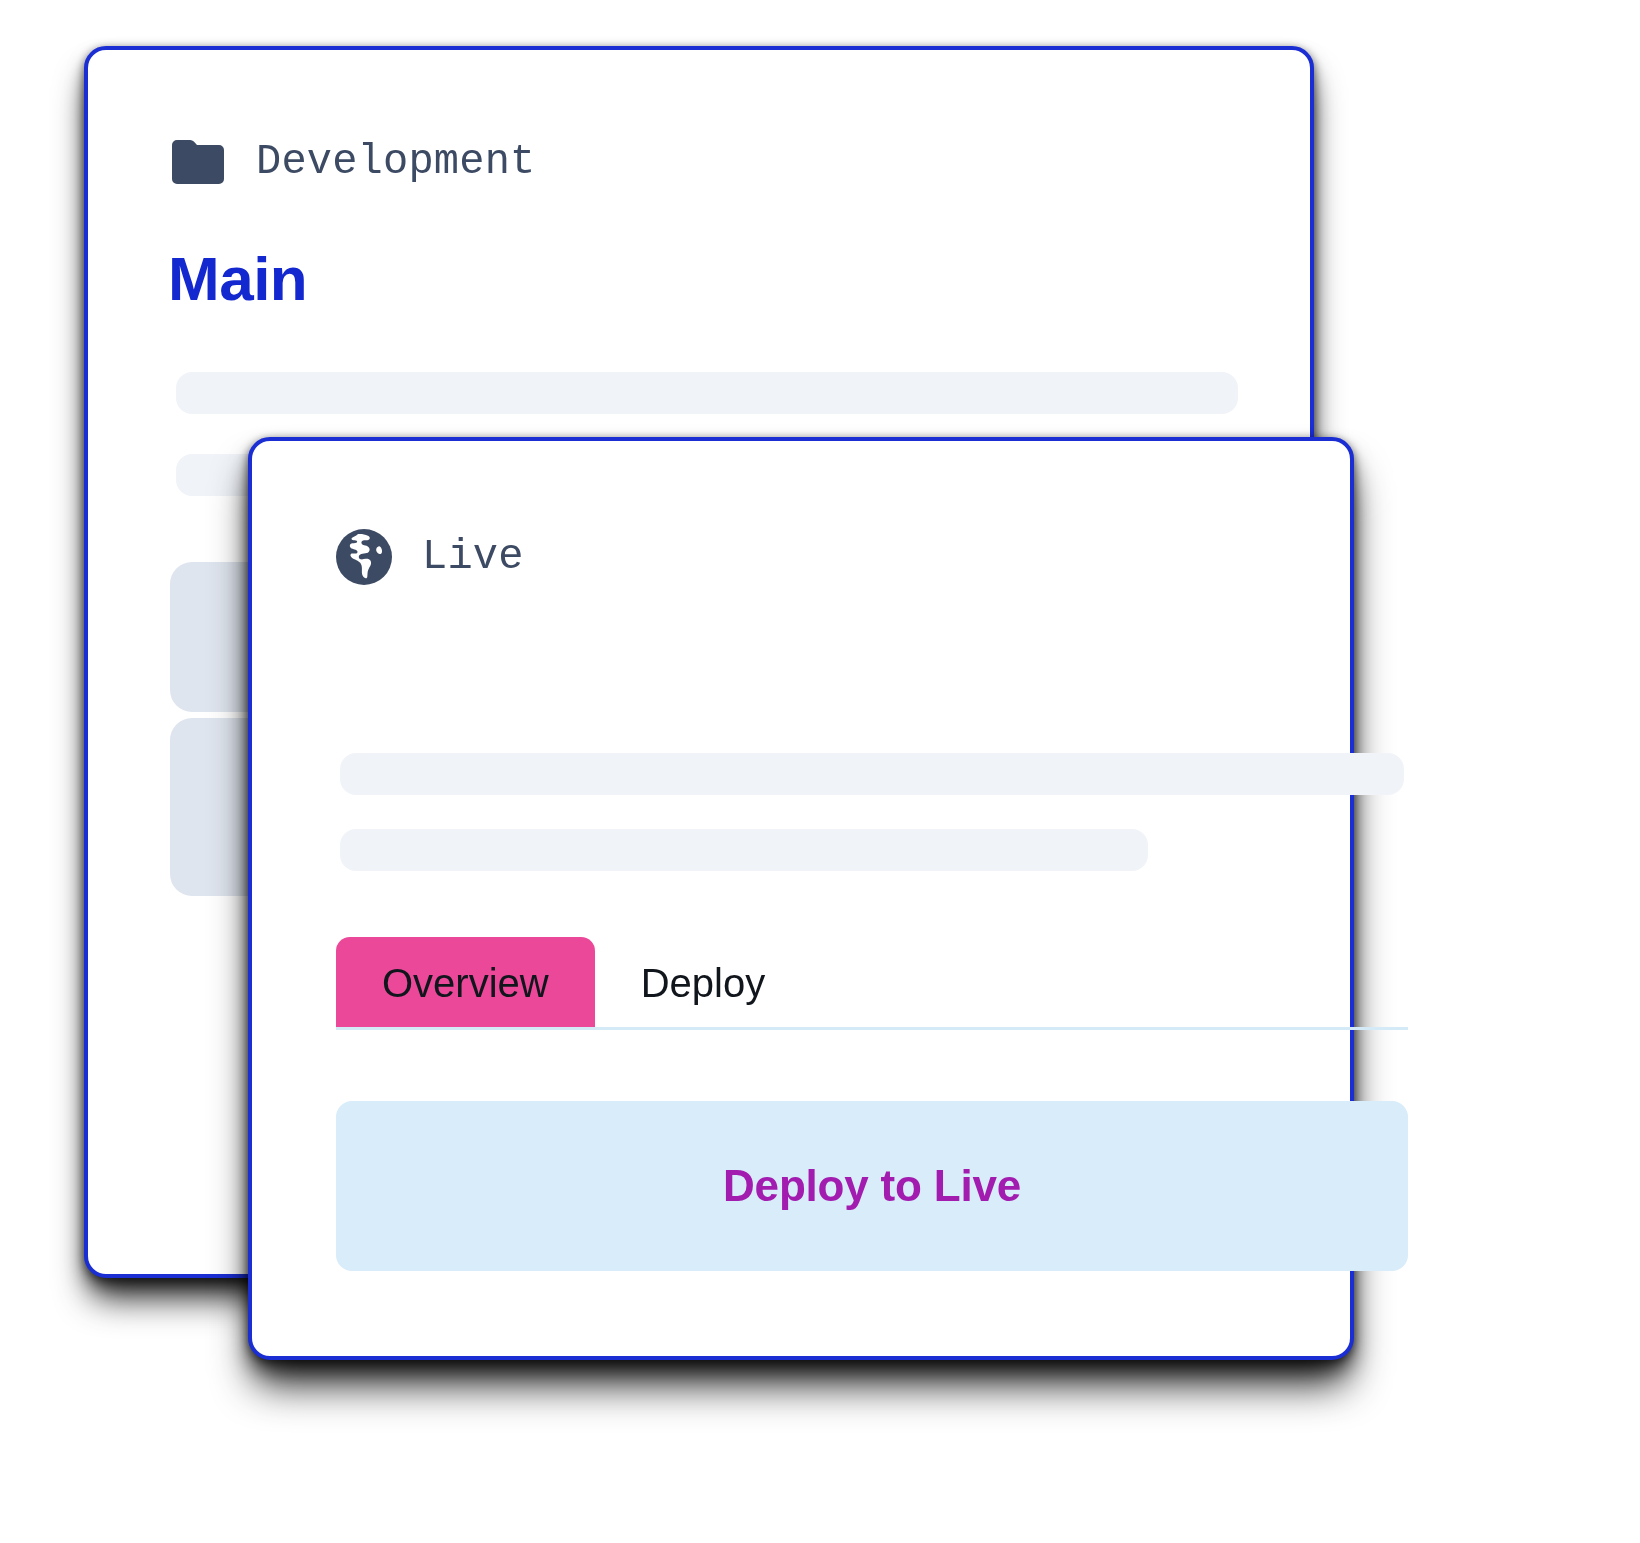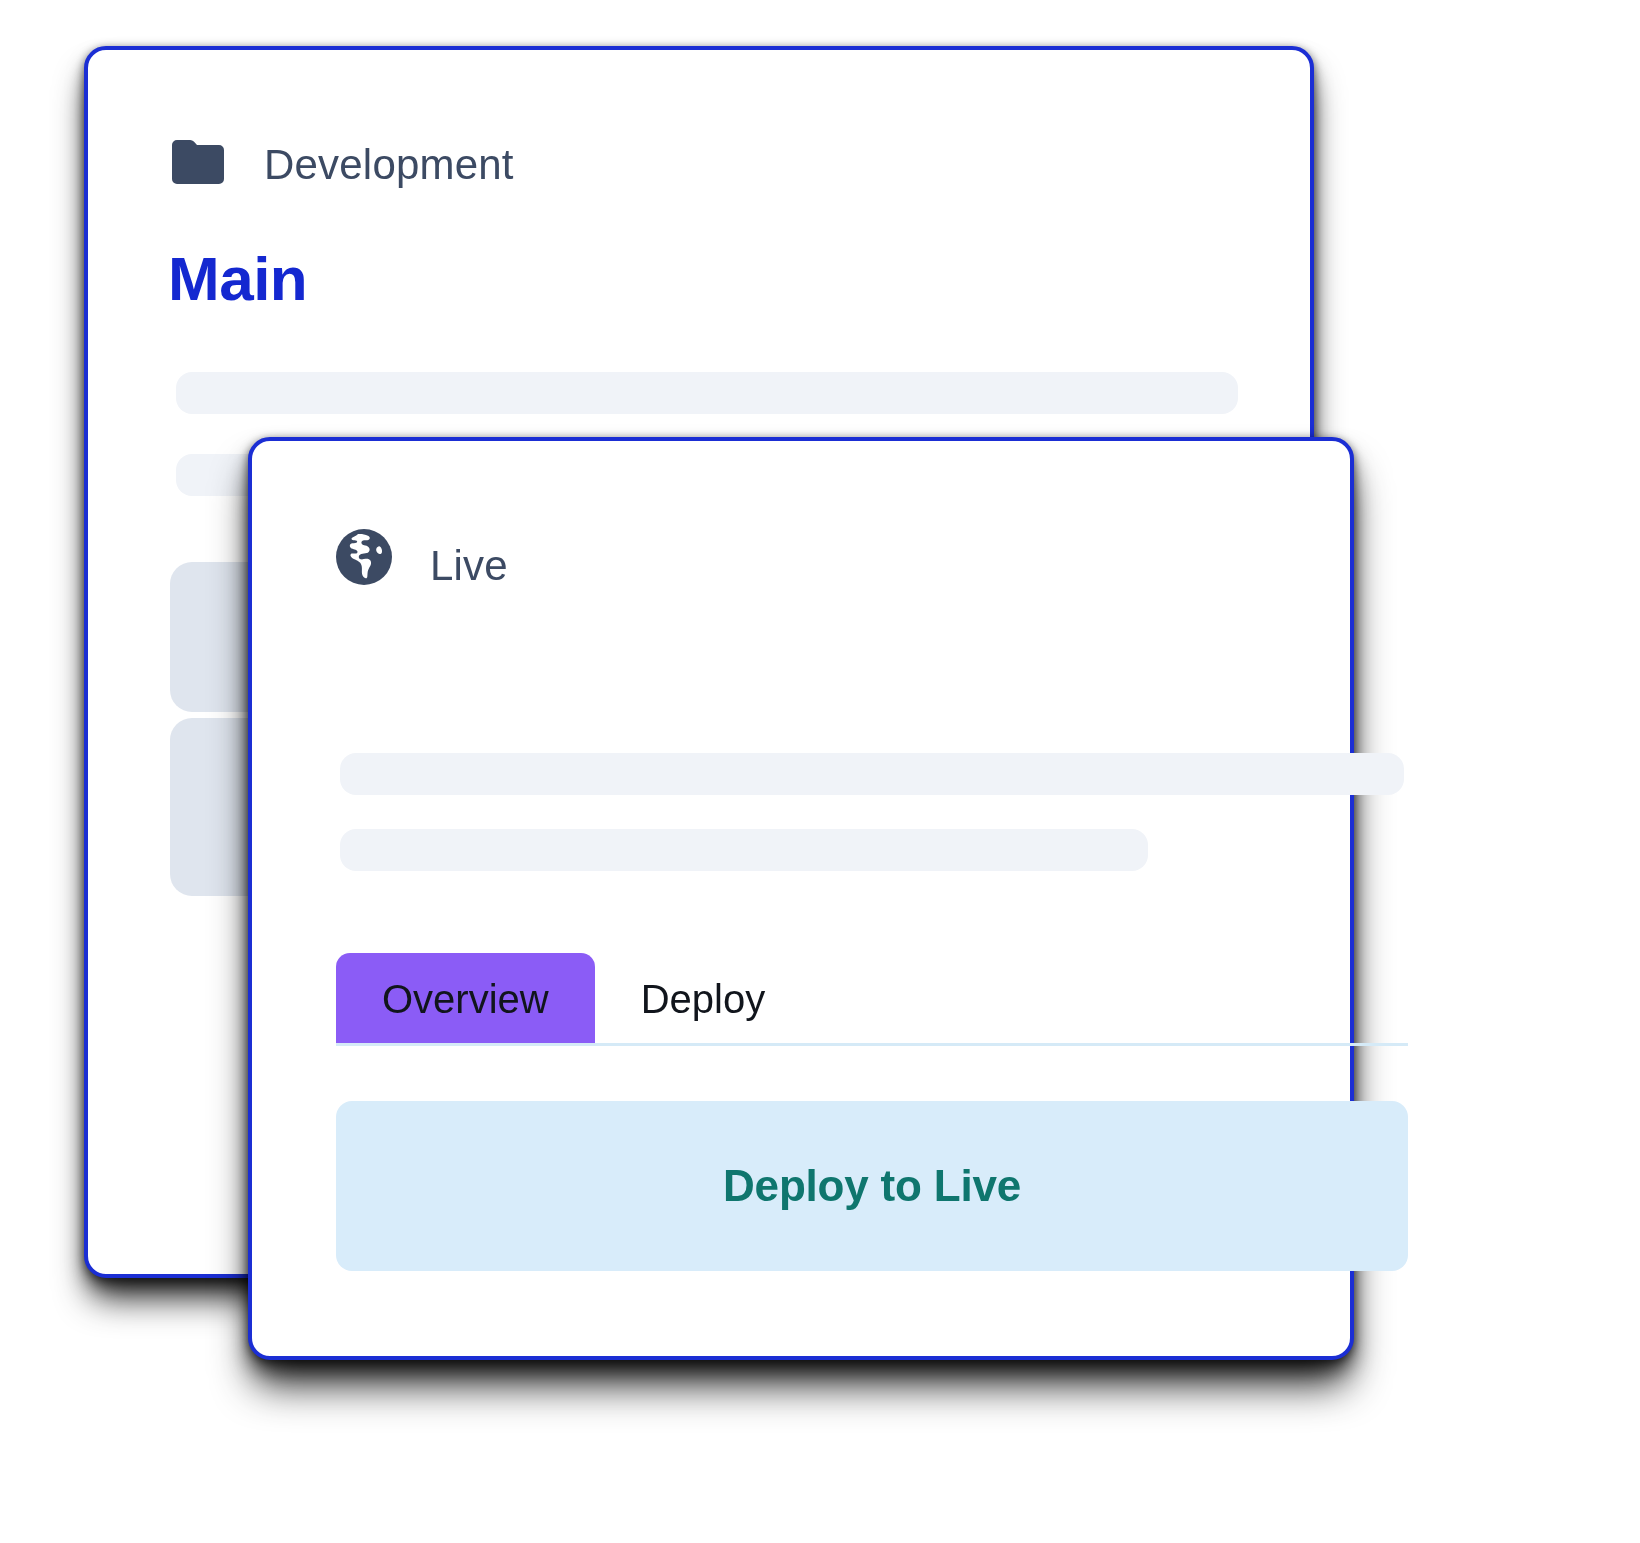--- a/index.html
+++ b/index.html
@@ -49,22 +49,23 @@
     box-shadow:
       0 30px 40px -6px rgba(0,0,0,0.85),
       0 12px 20px -2px rgba(0,0,0,0.6),
       0 2px 8px rgba(0,0,0,0.5);
     z-index: 3;
   }
 
   
   .card-head {
     display: flex;
-    align-items: flex-end;
-    gap: 36px;
+    align-items: center;
+    gap: 28px;
+    font-family: Liberation Mono, monospace;
   }
 
   .head-label {
     font-size: 42px;
     color: #3c4a63;
     letter-spacing: 0.2px;
     line-height: 1;
   }
 
   .folder-icon svg, .globe-icon svg { display: block; }
@@ -142,35 +143,34 @@
     font-size: 40px;
     color: #11151c;
     padding: 26px 46px 24px 46px;
     line-height: 1;
     border-radius: 14px 14px 0 0;
     background: transparent;
     cursor: pointer;
     white-space: nowrap;
   }
   .tab.active {
-    background: #8b5cf6;
-    margin-top: 16px;
+    background: #ec4899;
   }
 
   
   .deploy-btn {
     position: absolute;
     left: 84px;
     top: 660px;
     width: 1072px;
     height: 170px;
     background: #d8ecfa;
     border: none;
     border-radius: 16px;
-    color: #0f766e;
+    color: #a21caf;
     font-family: "Liberation Sans", sans-serif;
     font-size: 44px;
     font-weight: 700;
     letter-spacing: -0.2px;
     cursor: pointer;
     display: flex;
     align-items: center;
     justify-content: center;
   }
 </style>

